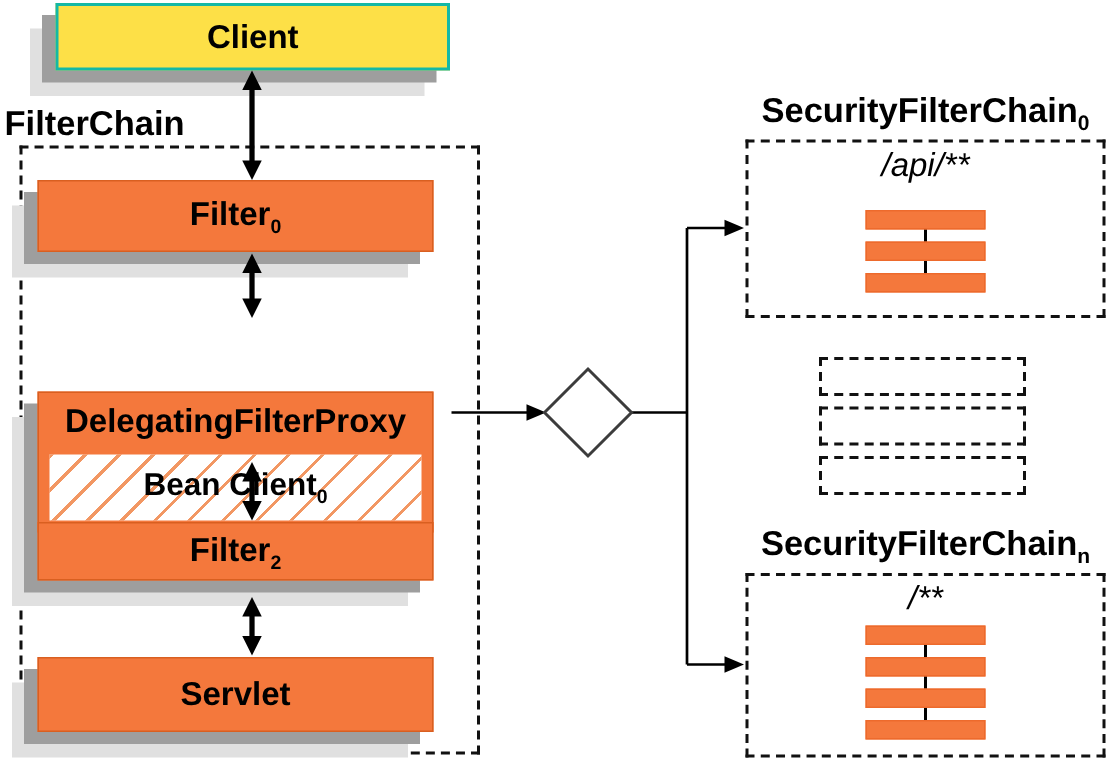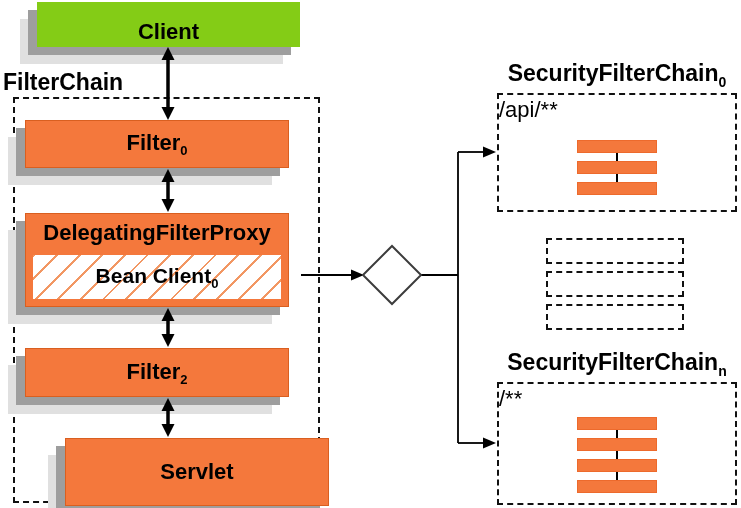--- a/index.html
+++ b/index.html
@@ -10,41 +10,41 @@
   }
 
   
   .node {
     position:absolute; left:25px; width:264px;
     display:flex; align-items:center; justify-content:center;
     font-weight:bold; font-size:22px;
     box-shadow:-9px 8px 0 0 #9E9E9E, -17px 17px 0 0 #E0E0E0;
   }
   .orange { background:#F4783C; border:1px solid #D95F20; }
-  .purple { background:#84cc16; border:2px solid #84cc16;align-items:flex-end; }
+  .purple { background:#fde047; border:2px solid #14b8a6; }
   sub { font-size:13px; font-weight:bold; line-height:1; }
 
   .dashed-box { position:absolute; border:2px dashed #111; background:transparent; }
 
   
-  #dfp { flex-direction:column; justify-content:flex-start; }
+  #dfp { flex-direction:column; justify-content:flex-start;margin-top:48px; }
   #dfp .dfp-title { height:37px; display:flex; align-items:center; }
   #bean-filter {
     position:absolute; left:4px; right:4px; top:38px; bottom:4px;
     border:3px solid #F4783C;
     background:repeating-linear-gradient(135deg, #F29763 0, #F29763 2px, rgba(0,0,0,0) 2px, rgba(0,0,0,0) 16px), #ffffff;
     display:flex; align-items:center; justify-content:center;
     font-weight:bold; font-size:21px;
   }
 
   
   .big-label { position:absolute; font-weight:bold; font-size:23px; }
   .sfc-heading { position:absolute; left:457px; width:320px; text-align:center; font-weight:bold; font-size:23px; }
   .sfc-heading sub { font-size:14px; }
-  .url-pattern { position:absolute; left:0; right:0; top:2px; text-align:left; font-size:22px; }
+  .url-pattern { position:absolute; left:0; right:0; top:2px; text-align:center; font-style:italic; font-size:22px; }
 
   
   .stack { position:absolute; left:50%; transform:translateX(-50%); width:80px;
            display:flex; flex-direction:column; gap:8px; }
   .stack-line { position:absolute; left:50%; top:6px; bottom:6px; width:2px; margin-left:-1px; background:#000; }
   .sfc-bar { position:relative; height:13px; background:#F4783C; border:1px solid #ED6A2C; }
 
   
   #placeholders { position:absolute; left:546px; top:238px; width:138px; }
   .ph-box { height:26px; margin-bottom:7px; border:2px dashed #111; background:#fff; }
@@ -70,25 +70,25 @@
   <span><span>Filter</span><sub>0</sub></span>
 </div>
 
 <div id="dfp" class="node orange" style="top:213px; height:94px;">
   <span class="dfp-title">DelegatingFilterProxy</span>
   <div id="bean-filter">
     <span><span>Bean Client</span><sub>0</sub></span>
   </div>
 </div>
 
-<div class="node orange" style="top:348px; height:49px;">
+<div class="node orange" style="top:348px; height:39px;">
   <span><span>Filter</span><sub>2</sub></span>
 </div>
 
-<div class="node orange" style="top:438px; height:68px;margin-left:40px;">
+<div class="node orange" style="top:438px; height:50px;">
   <span>Servlet</span>
 </div>
 
 <div class="sfc-heading" style="top:60px;">
   <span>SecurityFilterChain</span><sub>0</sub>
 </div>
 <div class="dashed-box" style="left:497px; top:93px; width:240px; height:119px;">
   <div class="url-pattern">/api/**</div>
   <div class="stack" style="top:45px; height:55px;">
     <div class="stack-line"></div>

